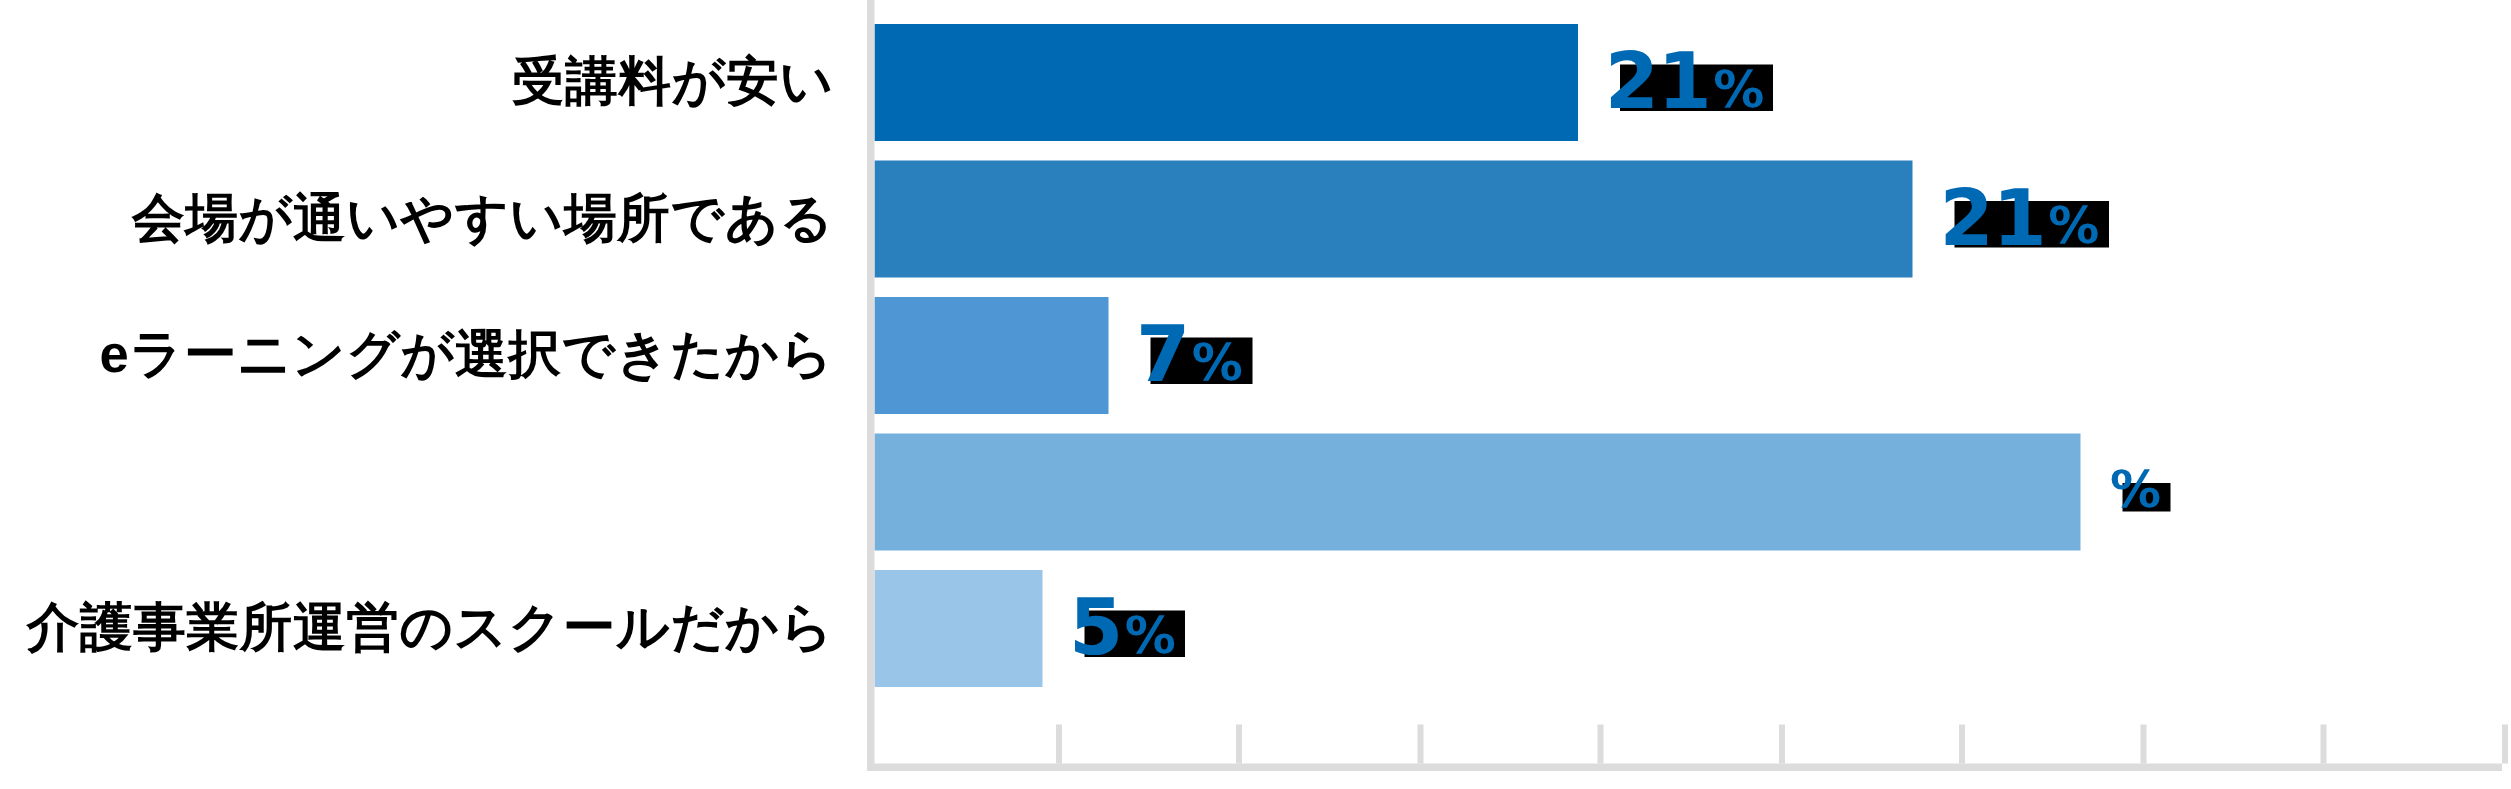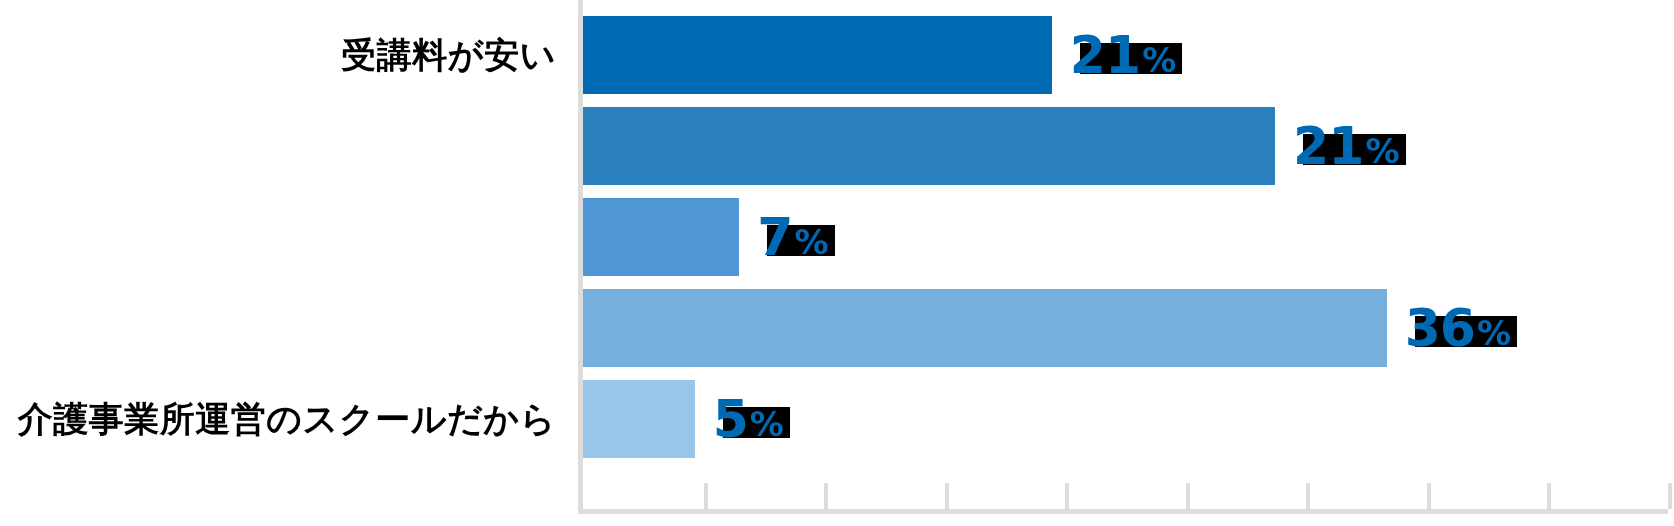--- a/index.html
+++ b/index.html
@@ -171,51 +171,52 @@
           </div>
           <div class="value-label" style="left: 1069.83px;">
             <span class="value-inner">
               <span class="value-shadow"></span>
               <span class="value-num">21</span>
               <span class="value-pct">%</span>
             </span>
           </div>
         </div>
         <div class="row" style="top: 100px;">
+          <div class="cat-label">会場が通いやすい場所である</div>
           <div class="bar-wrap">
             <div class="bar" style="width: 692.078px; background: rgb(42, 128, 189);"></div>
           </div>
           <div class="value-label" style="left: 1293.08px;">
             <span class="value-inner">
               <span class="value-shadow"></span>
               <span class="value-num">21</span>
               <span class="value-pct">%</span>
             </span>
           </div>
         </div>
         <div class="row" style="top: 191px;">
+          <div class="cat-label">eラーニングが選択できたから</div>
           <div class="bar-wrap">
             <div class="bar" style="width: 156.276px; background: rgb(79, 151, 212);"></div>
           </div>
           <div class="value-label" style="left: 757.276px;">
             <span class="value-inner">
               <span class="value-shadow"></span>
               <span class="value-num">7</span>
               <span class="value-pct">%</span>
             </span>
           </div>
         </div>
         <div class="row" style="top: 282px;">
           <div class="bar-wrap">
             <div class="bar" style="width: 803.704px; background: rgb(117, 176, 221);"></div>
           </div>
           <div class="value-label" style="left: 1404.7px;">
             <span class="value-inner">
               <span class="value-shadow"></span>
-              <span class="value-num">36</span>
               <span class="value-pct">%</span>
             </span>
           </div>
         </div>
         <div class="row" style="top: 373px;">
           <div class="cat-label">介護事業所運営のスクールだから</div>
           <div class="bar-wrap">
             <div class="bar" style="width: 111.626px; background: rgb(153, 197, 232);"></div>
           </div>
           <div class="value-label" style="left: 712.626px;">

